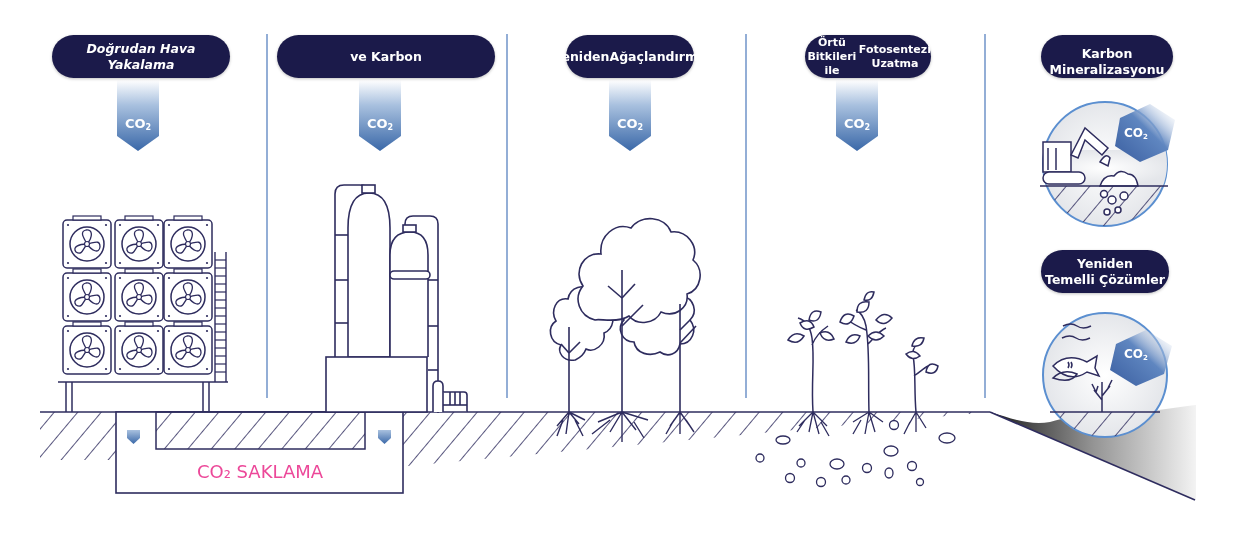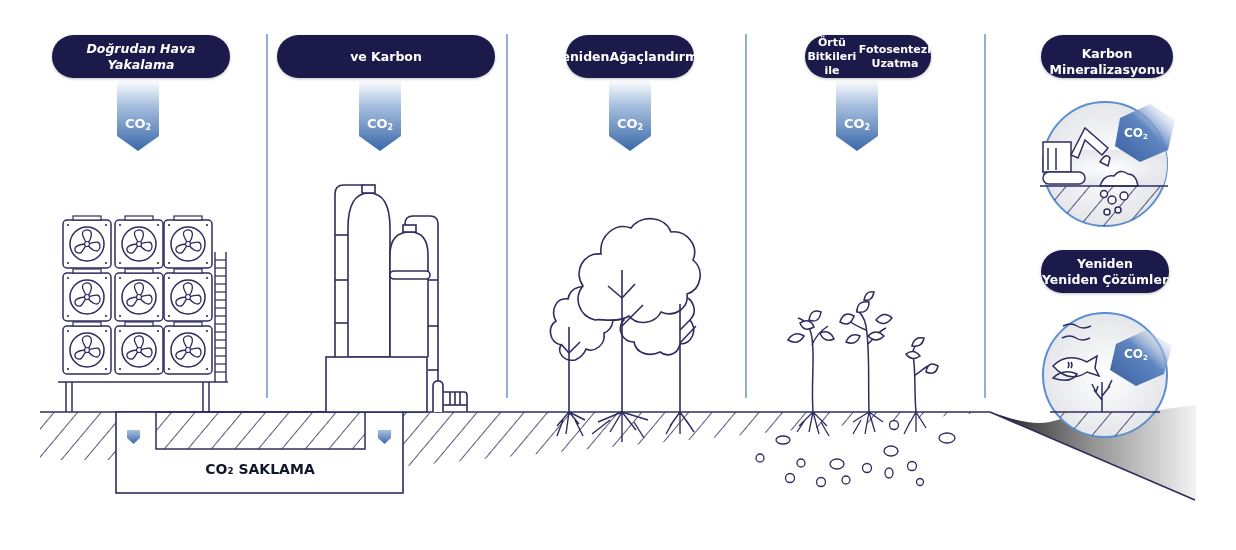--- a/index.html
+++ b/index.html
@@ -5,21 +5,21 @@
   html, body { margin:0; padding:0; background:#ffffff; }
   body { width:1236px; height:550px; position:relative; overflow:hidden; font-family:"DejaVu Sans", sans-serif; }
   #scene { position:absolute; left:0; top:0; width:1236px; height:550px; }
   .pill { position:absolute; background:#1b1a4a; color:#fff; border-radius:22px; font-weight:bold;
           font-size:12.5px; line-height:16px; text-align:center; display:flex; align-items:center; justify-content:center;
           box-shadow:0 1px 3px rgba(0,0,0,0.25); font-family:"DejaVu Sans", sans-serif; }
   .pill span { display:block; }
   .arrow { position:absolute; width:42px; height:72px; }
   .arrow-label { position:absolute; left:0; right:0; top:42px; text-align:center; color:#fff; font-weight:bold; font-size:13px; }
   .arrow-label sub { font-size:8px; vertical-align:-2px; }
-  .storage-label { position:absolute; left:120px; width:280px; top:461px; text-align:center; color:#0f172a; font-weight:bold; font-size:14px; }
+  .storage-label { position:absolute; left:120px; width:280px; top:461px; text-align:center; color:#ec4899; font-weight:normal; font-size:18px; }
   .hex-label { position:absolute; color:#fff; font-weight:bold; font-size:12px; }
   .hex-label sub { font-size:7px; vertical-align:-2px; }
 </style>
 </head>
 <body>
 
 <svg id="scene" viewBox="0 0 1236 550" xmlns="http://www.w3.org/2000/svg">
   <defs>
     <linearGradient id="arrowGrad" x1="0" y1="0" x2="0" y2="1">
       <stop offset="0" stop-color="#ffffff"></stop>
@@ -274,21 +274,21 @@
 <div class="pill" style="left:805px;top:35px;width:126px;height:43px;font-size:11px;line-height:14px;">
   <span>Örtü Bitkileri ile</span>
   <span>Fotosentezi Uzatma</span>
 </div>
 <div class="pill" style="left:1041px;top:35px;width:132px;height:43px;flex-direction:column;justify-content:flex-end;">
   <span>Karbon</span>
   <span>Mineralizasyonu</span>
 </div>
 <div class="pill" style="left:1041px;top:250px;width:128px;height:43px;flex-direction:column;">
   <span>Yeniden</span>
-  <span>Yeniden Çözümler</span>
+  <span>Temelli Çözümler</span>
 </div>
 
 <div class="arrow" style="left:117px;top:80px;">
   <div class="arrow-label" style="top:36px;"><span>CO</span><sub>2</sub></div>
 </div>
 <div class="arrow" style="left:359px;top:80px;">
   <div class="arrow-label" style="top:36px;"><span>CO</span><sub>2</sub></div>
 </div>
 <div class="arrow" style="left:609px;top:80px;">
   <div class="arrow-label" style="top:36px;"><span>CO</span><sub>2</sub></div>

